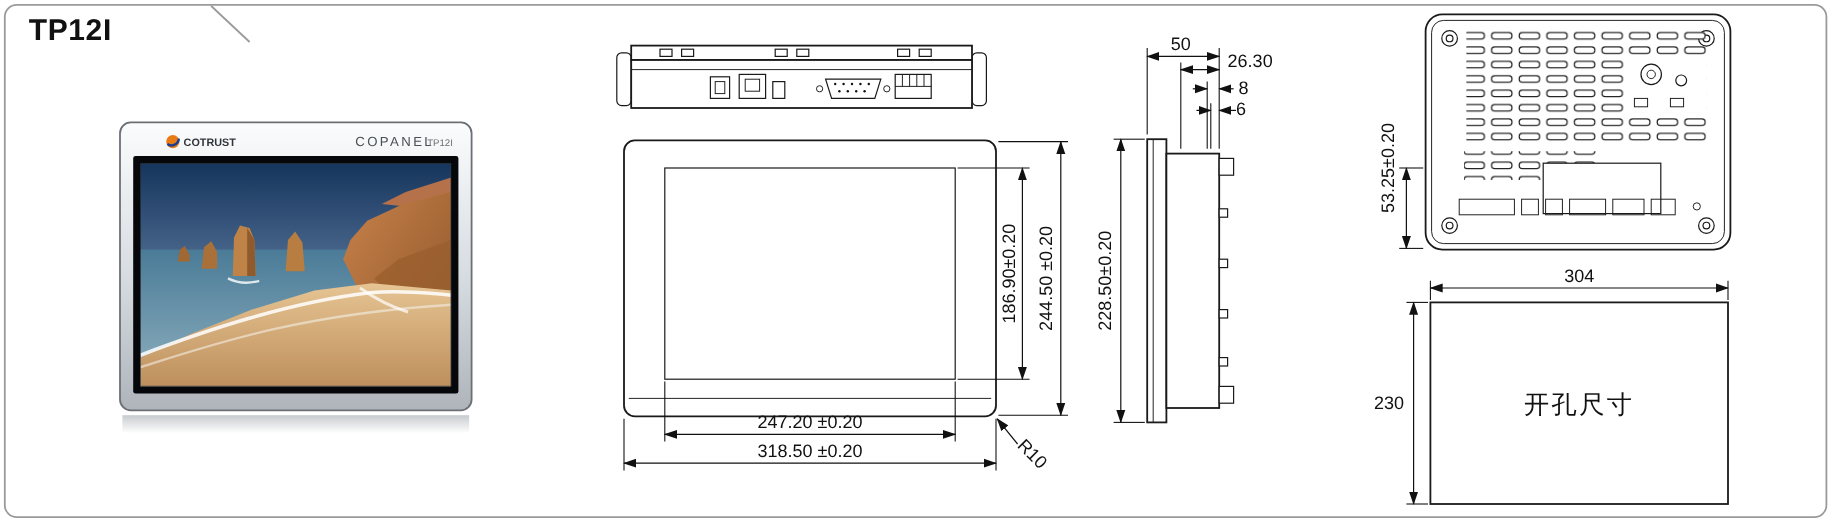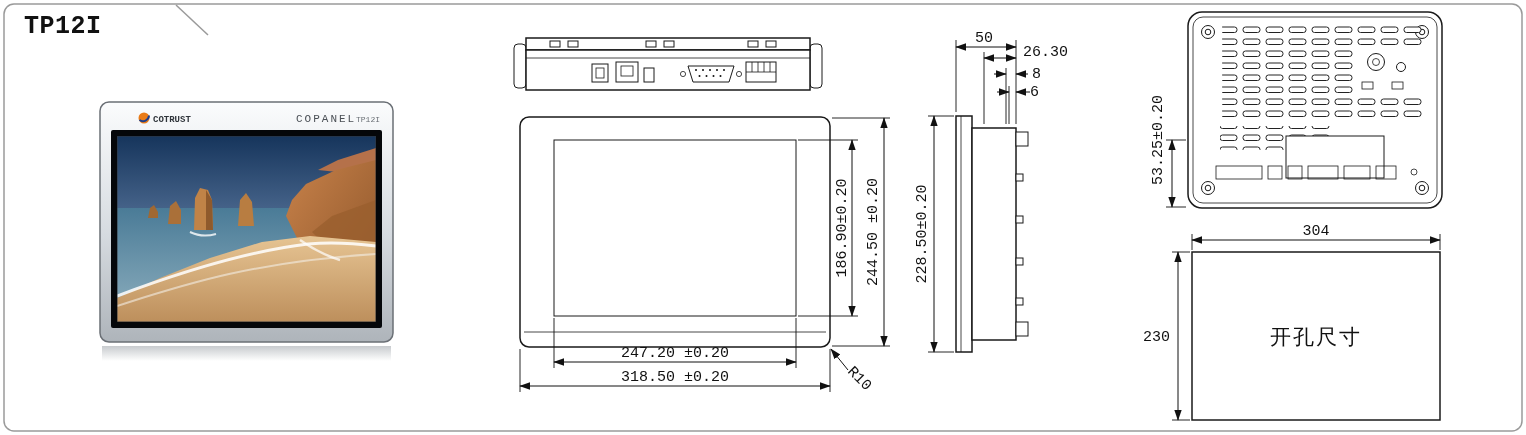--- a/index.html
+++ b/index.html
@@ -1,17 +1,17 @@
 <!DOCTYPE html>
 <html><head>
 <meta charset="utf-8">
 <style>
   html,body{margin:0;padding:0;background:#fff;}
   .canvas{position:relative;width:1526px;height:435px;background:#fff;
-          font-family:Liberation Mono, monospace;overflow:hidden;}
+          font-family:Liberation Sans, sans-serif;overflow:hidden;}
   svg{display:block;}
   .frame{stroke:#9a9a9a;stroke-width:1.5;fill:none;}
   .ln{stroke:#1a1a1a;stroke-width:1.5;fill:#fff;}
   .lnthin{stroke:#1a1a1a;stroke-width:1;fill:#fff;}
   .lnhair{stroke:#1a1a1a;stroke-width:0.8;fill:none;}
   .dim{stroke:#111;stroke-width:1;fill:none;}
   .ext{stroke:#111;stroke-width:0.9;fill:none;}
   .dimtext{font-size:15px;fill:#111;}
   .smalltext{font-size:9px;fill:#30353b;}
   .title-text{font-size:25px;font-weight:bold;fill:#111;letter-spacing:0.5px;}

